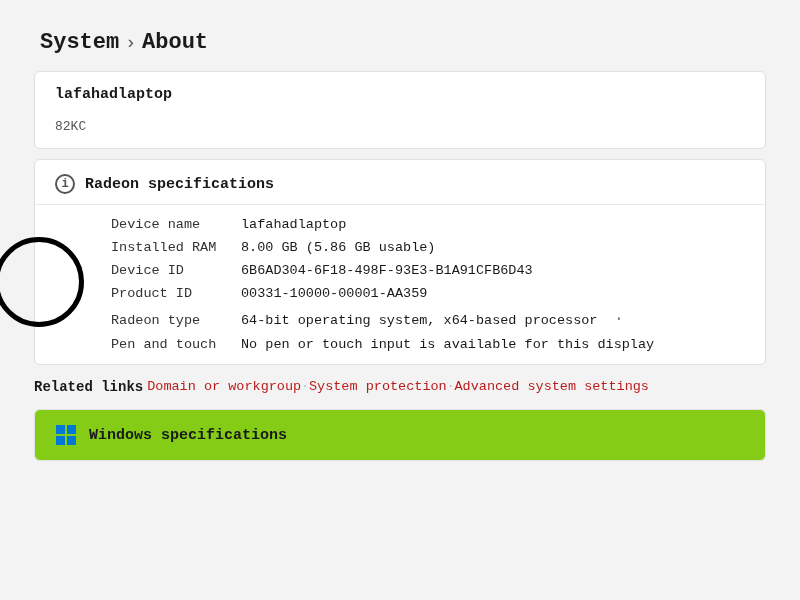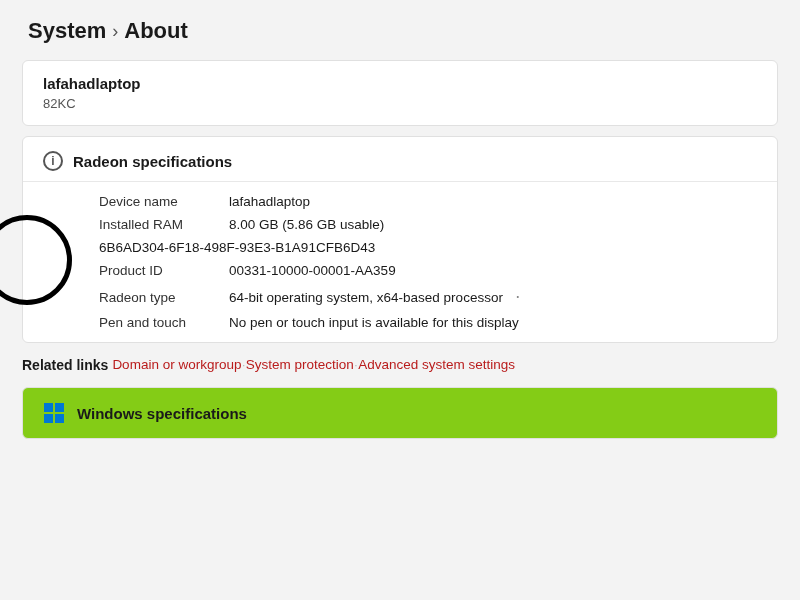--- a/index.html
+++ b/index.html
@@ -15,21 +15,22 @@
       font-family: 'Segoe UI', Arial, sans-serif;
       font-size: 14px;
       color: #1a1a1a;
       overflow: hidden;
     }
 
     .page-container {
       width: 800px;
       height: 600px;
       background-color: #f3f3f3;
-      padding: 0;
+      padding: 12px;
+      font-family: Liberation Mono, monospace;
     }
 
     
     .breadcrumb-section {
       padding: 18px 28px 12px 28px;
     }
 
     .breadcrumb {
       display: flex;
       align-items: center;
@@ -56,21 +57,21 @@
 
     .device-name-main {
       font-size: 15px;
       font-weight: 600;
       color: #1a1a1a;
     }
 
     .device-name-sub {
       font-size: 13px;
       color: #555;
-      margin-top: 4px;
+      margin-top: 16px;
     }
 
     
     .specs-card {
       background: #fff;
       margin: 0 22px 0 22px;
       border-radius: 6px;
       border: 1px solid #e0e0e0;
       padding: 0;
     }
@@ -232,20 +233,21 @@
         <span class="spec-value">lafahadlaptop</span>
       </div>
 
 
       <div class="spec-row">
         <span class="spec-label">Installed RAM</span>
         <span class="spec-value">8.00 GB (5.86 GB usable)</span>
       </div>
 
       <div class="spec-row">
+        <span class="spec-label">Device ID</span>
         <span class="spec-value">6B6AD304-6F18-498F-93E3-B1A91CFB6D43</span>
       </div>
 
       <div class="spec-row">
         <span class="spec-label">Product ID</span>
         <span class="spec-value">00331-10000-00001-AA359</span>
       </div>
 
       <div class="spec-row">
         <span class="spec-label">Radeon type</span>

